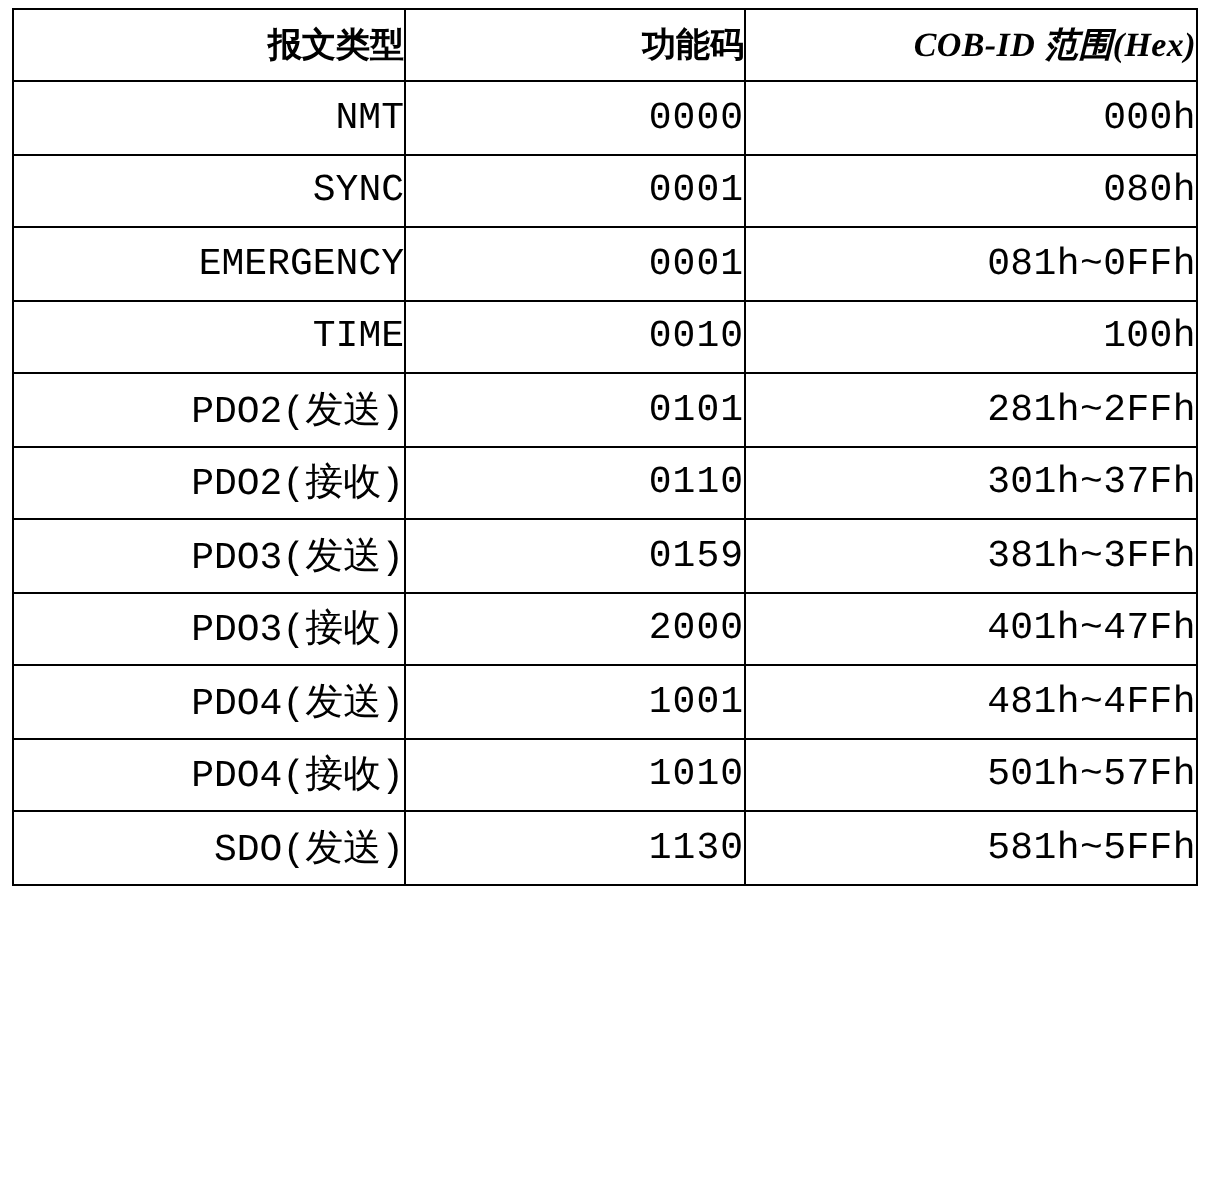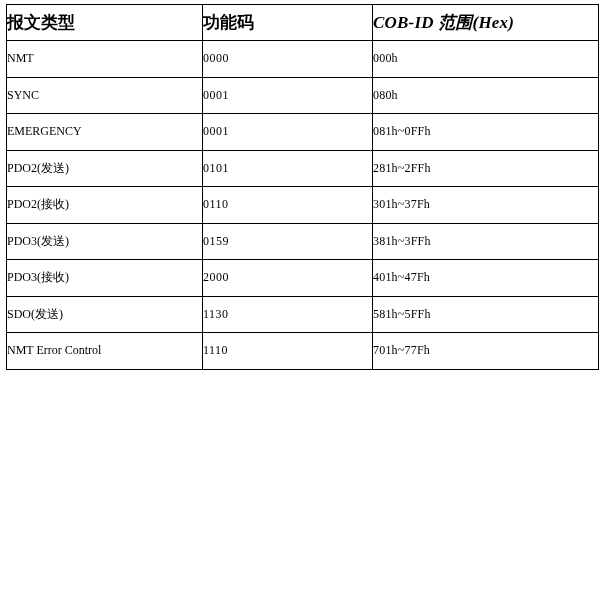--- a/index.html
+++ b/index.html
@@ -22,33 +22,34 @@
   }
   table.data-table {
     border-collapse: collapse;
     width: 592px;
     margin: 4px 0 0 6px;
     table-layout: fixed;
   }
   table.data-table td,
   table.data-table th {
     border: 1px solid #000000;
-    text-align: left;
+    text-align: right;
     vertical-align: middle;
     padding: 0;
     font-weight: normal;
   }
   table.data-table thead th {
     height: 35px;
     font-weight: bold;
     font-size: 17px;
   }
   table.data-table tbody td {
     height: 35.5px;
-    font-size: 12px;
+    font-size: 19px;
+    font-family: Liberation Mono, monospace;
   }
   col.c1 { width: 196px; }
   col.c2 { width: 170px; }
   col.c3 { width: 226px; }
   .cell-code {
     font-family: "Liberation Serif", serif;
     letter-spacing: 0.5px;
   }
   .cell-range {
     font-family: "Liberation Serif", serif;
@@ -86,44 +87,54 @@
         <td>SYNC</td>
         <td class="cell-code">0001</td>
         <td class="cell-range">080h</td>
       </tr>
       <tr>
         <td>EMERGENCY</td>
         <td class="cell-code">0001</td>
         <td class="cell-range">081h~0FFh</td>
       </tr>
       <tr>
+        <td>TIME</td>
+        <td class="cell-code">0010</td>
+        <td class="cell-range">100h</td>
+      </tr>
+      <tr>
         <td>PDO2(发送)</td>
         <td class="cell-code">0101</td>
         <td class="cell-range">281h~2FFh</td>
       </tr>
       <tr>
         <td>PDO2(接收)</td>
         <td class="cell-code">0110</td>
         <td class="cell-range">301h~37Fh</td>
       </tr>
       <tr>
         <td>PDO3(发送)</td>
         <td class="cell-code">0159</td>
         <td class="cell-range">381h~3FFh</td>
       </tr>
       <tr>
         <td>PDO3(接收)</td>
         <td class="cell-code">2000</td>
         <td class="cell-range">401h~47Fh</td>
       </tr>
       <tr>
+        <td>PDO4(发送)</td>
+        <td class="cell-code">1001</td>
+        <td class="cell-range">481h~4FFh</td>
+      </tr>
+      <tr>
+        <td>PDO4(接收)</td>
+        <td class="cell-code">1010</td>
+        <td class="cell-range">501h~57Fh</td>
+      </tr>
+      <tr>
         <td>SDO(发送)</td>
         <td class="cell-code">1130</td>
         <td class="cell-range">581h~5FFh</td>
-      </tr>
-      <tr>
-        <td>NMT Error Control</td>
-        <td class="cell-code">1110</td>
-        <td class="cell-range">701h~77Fh</td>
       </tr>
     </tbody>
   </table>
 </div>
 
 </body></html>

